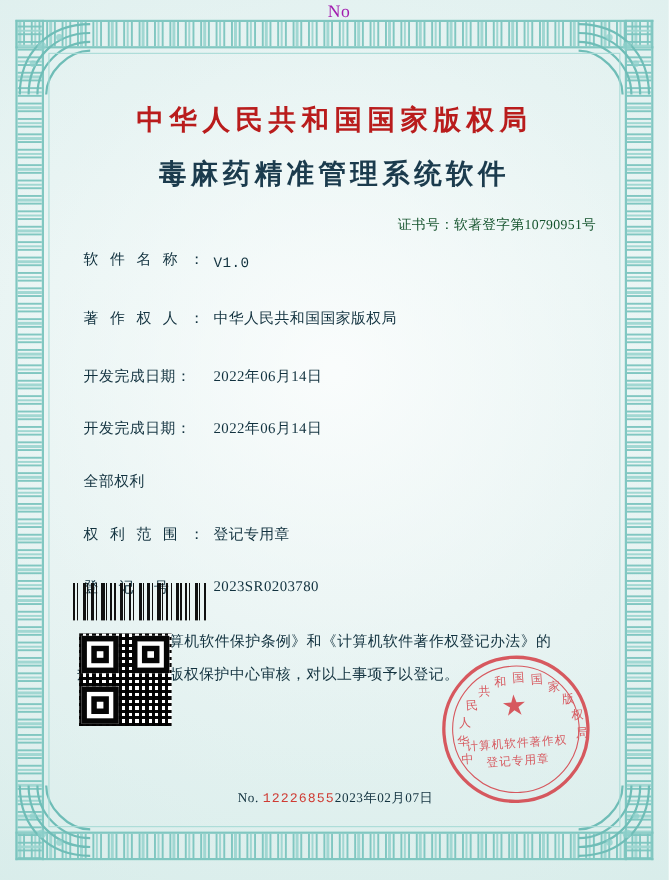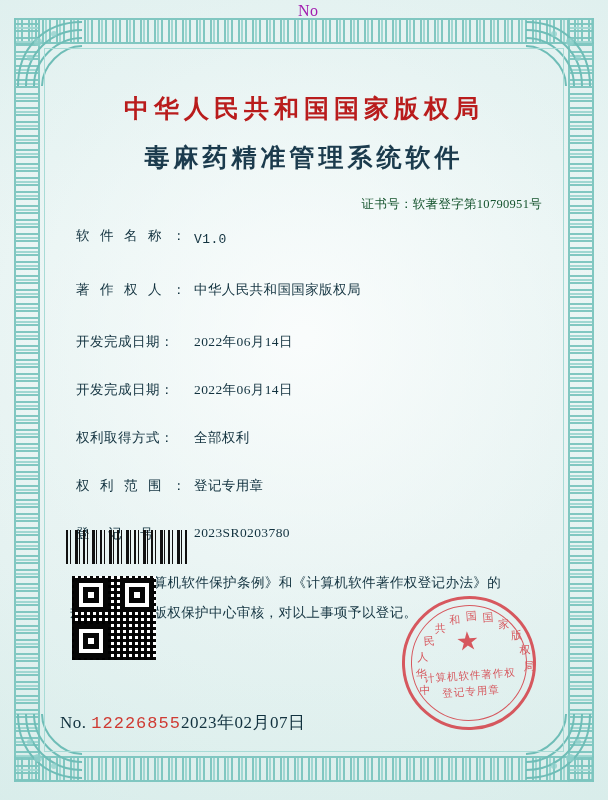--- a/index.html
+++ b/index.html
@@ -293,23 +293,23 @@
     font-family: "DejaVu Serif", serif;
     transform-origin: 0 0;
   }
 
   .footer {
     position: absolute;
     left: 60px;
     right: 58px;
     bottom: 66px;
     display: flex;
-    justify-content: flex-start;
+    justify-content: center;
     align-items: baseline;
-    font-size: 17px;
+    font-size: 12px;
     color: #12323f;
   }
   .footer-no { letter-spacing: 0.5px; }
   .footer-no .num {
     color: #cf3b33;
     font-family: "Liberation Mono", monospace;
     letter-spacing: 1px;
   }
   .footer-date { letter-spacing: 0.5px; }
 </style>
@@ -430,23 +430,20 @@
       </div>
 
       <div class="field-row row-gap-large">
         <div class="field-label">
           <span>开发完成日期：</span>
         </div>
         <div class="field-value">2022年06月14日</div>
       </div>
 
       <div class="field-row row-gap-large">
-        <div class="field-label">
-          <span>权利取得方式：</span>
-        </div>
         <div class="field-value">全部权利</div>
       </div>
 
       <div class="field-row row-gap-large">
         <div class="field-label spread">
           <span>权</span>
           <span>利</span>
           <span>范</span>
           <span>围</span>
           <span>：</span>

